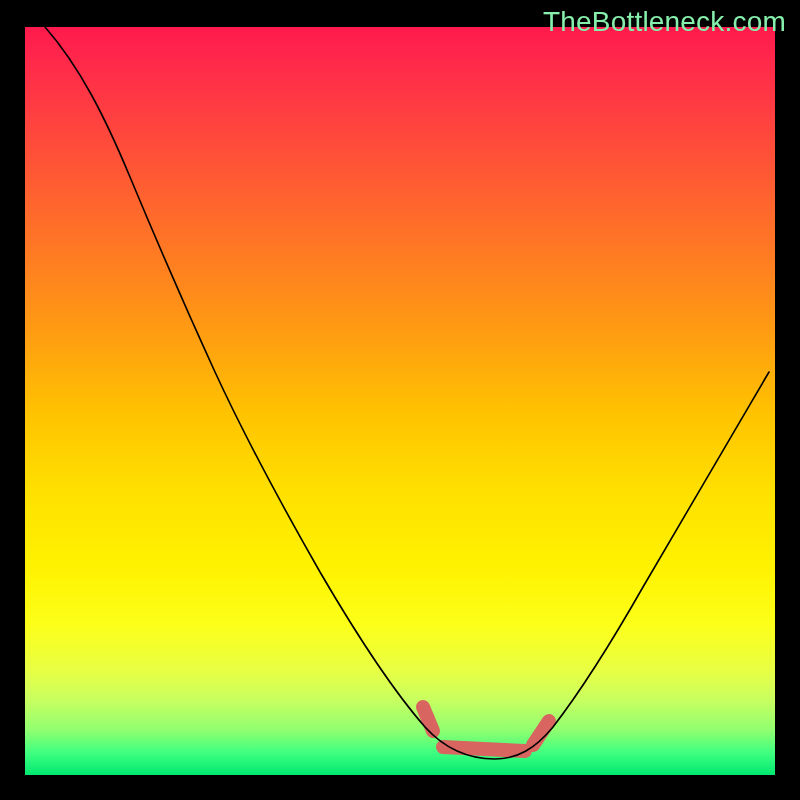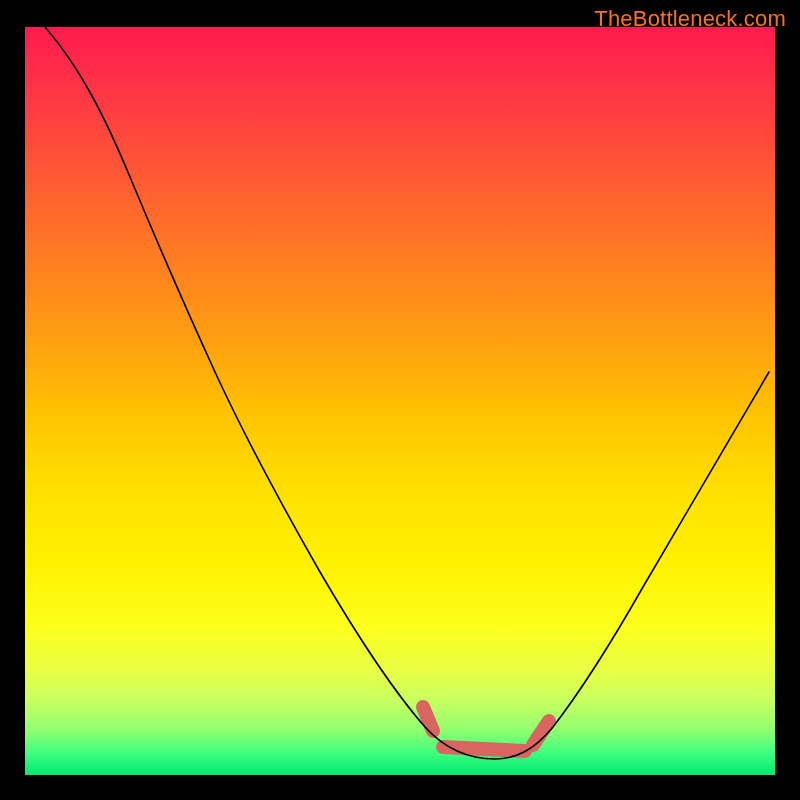--- a/index.html
+++ b/index.html
@@ -8,22 +8,22 @@
     height: 800px;
     background: #000;
     position: relative;
     font-family: Arial, Helvetica, sans-serif;
     overflow: hidden;
   }
   .attribution {
     position: absolute;
     top: 6px;
     right: 14px;
-    color: #f97316;
-    font-size: 22px;
+    color: #86efac;
+    font-size: 28px;
     font-weight: 400;
     letter-spacing: 0.2px;
     z-index: 10;
   }
   .plot-area {
     position: absolute;
     left: 25px;
     top: 27px;
     width: 750px;
     height: 748px;

